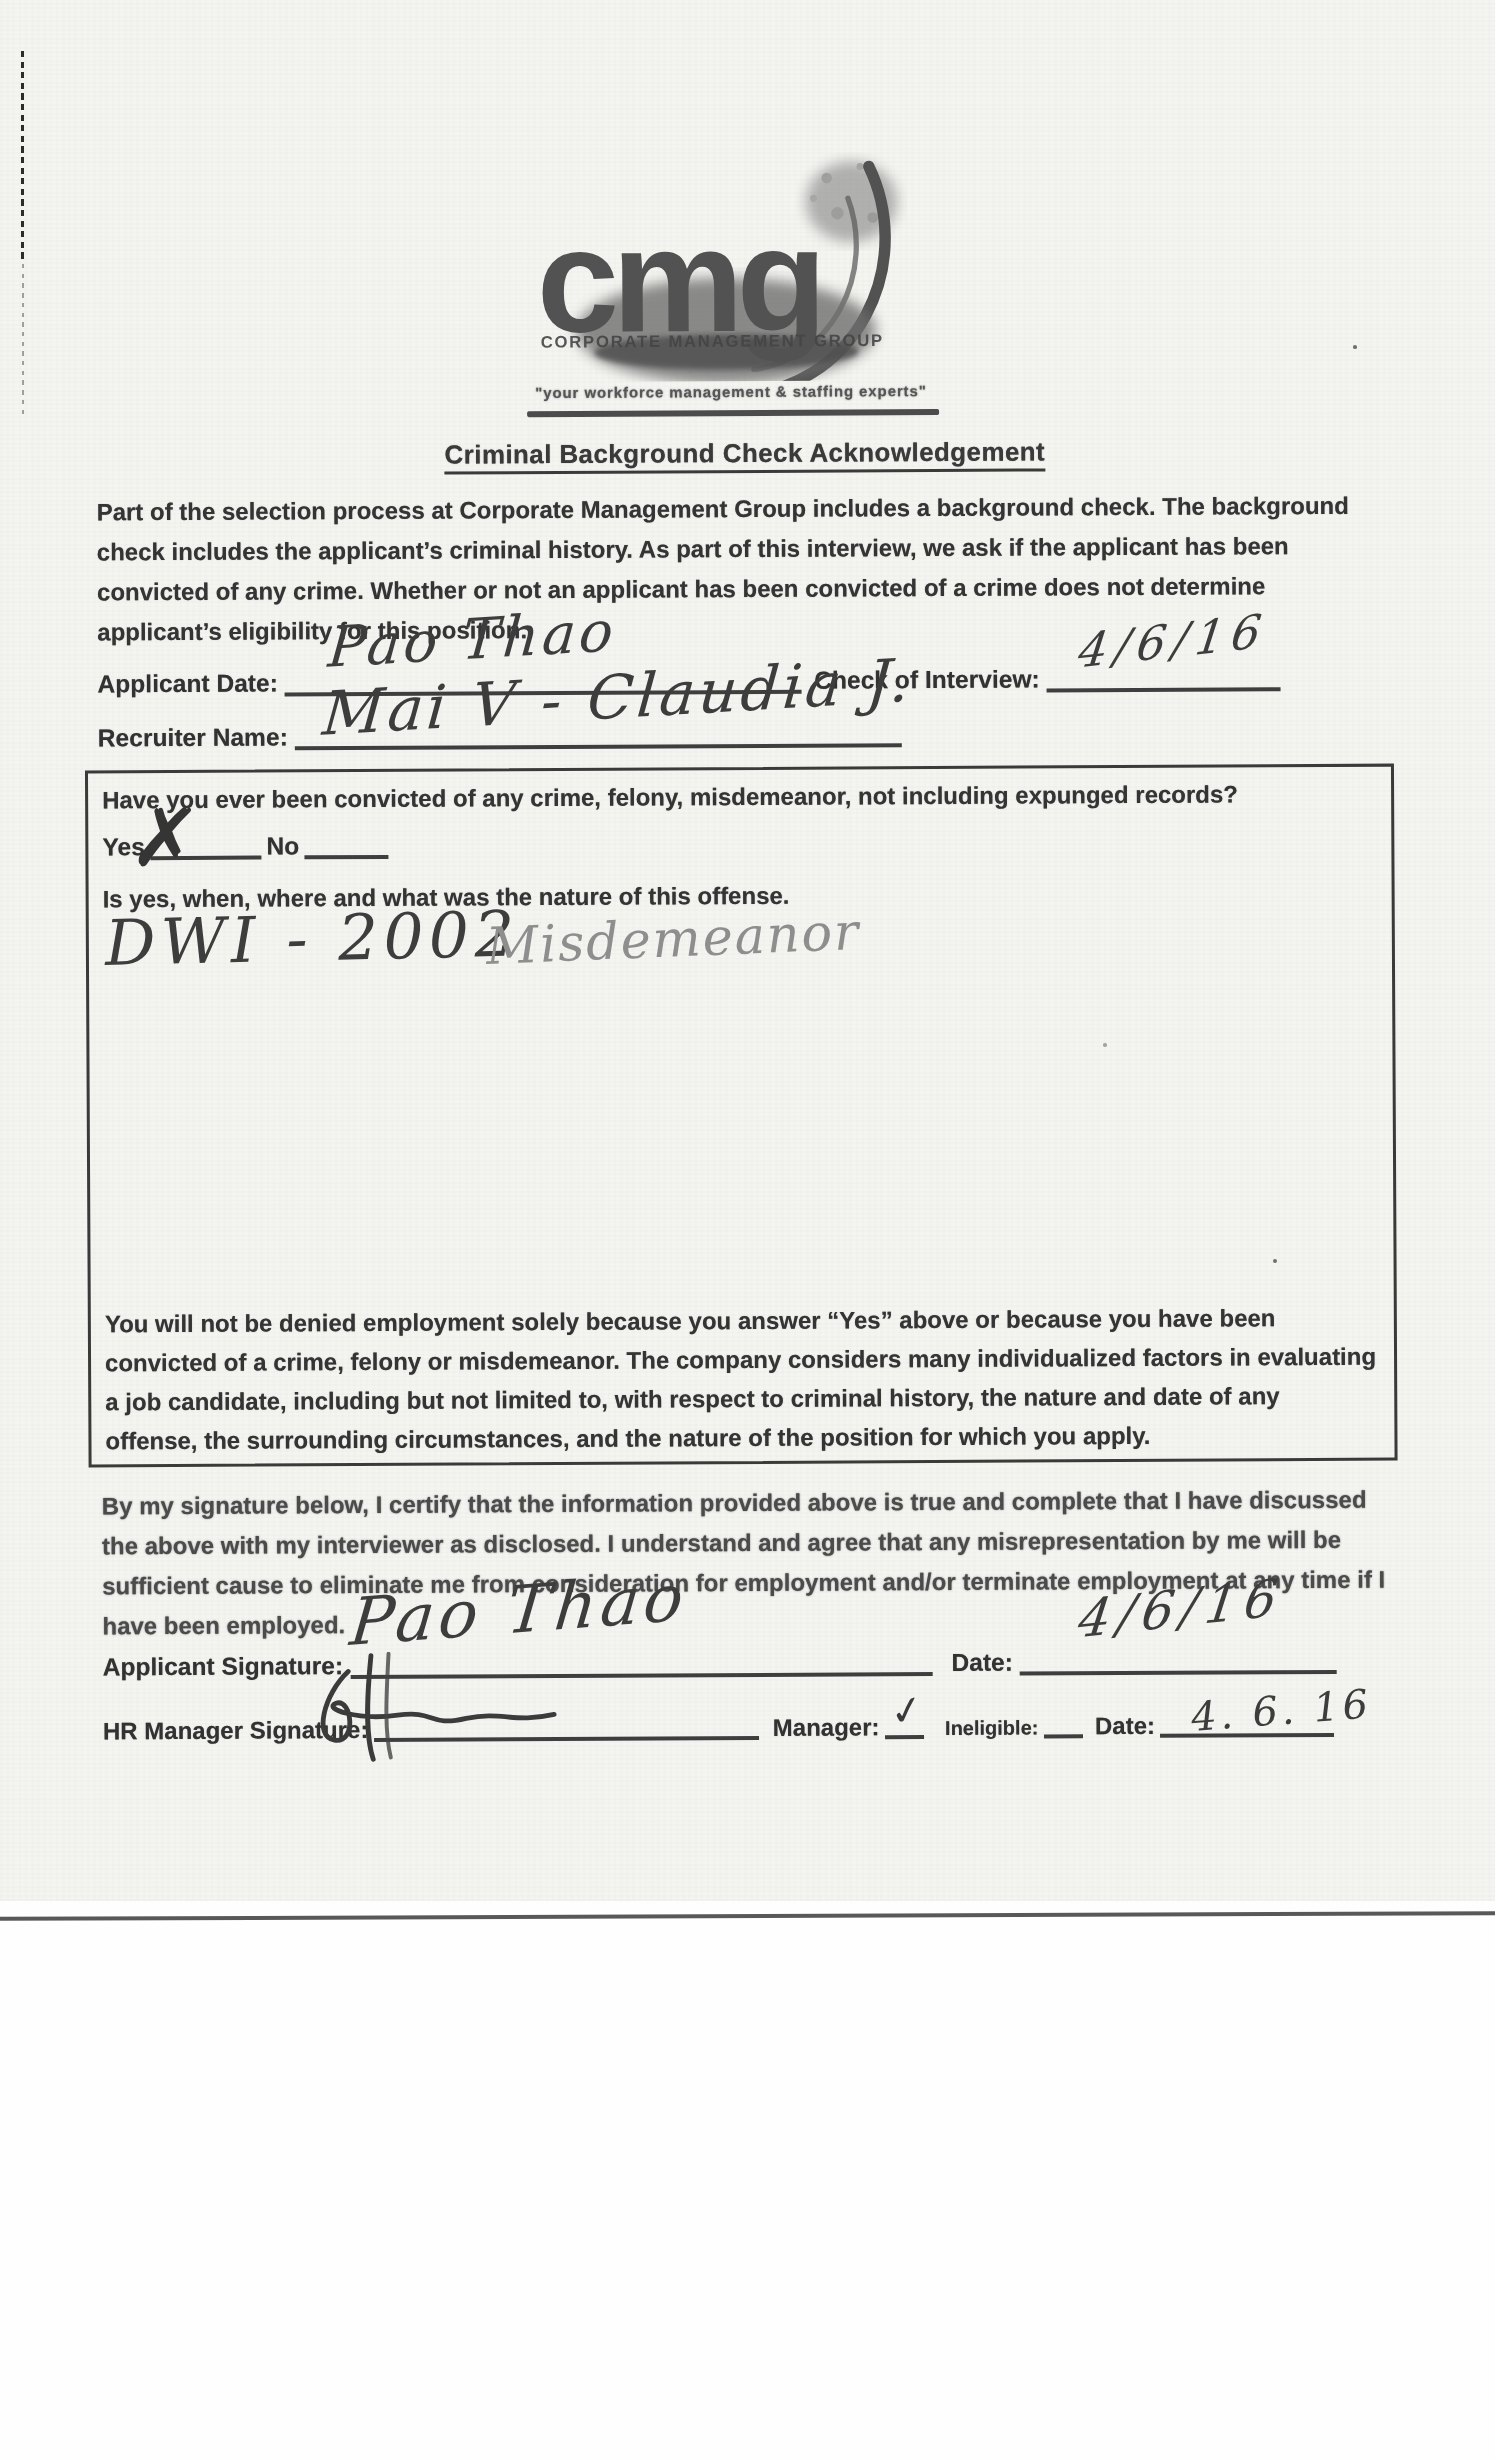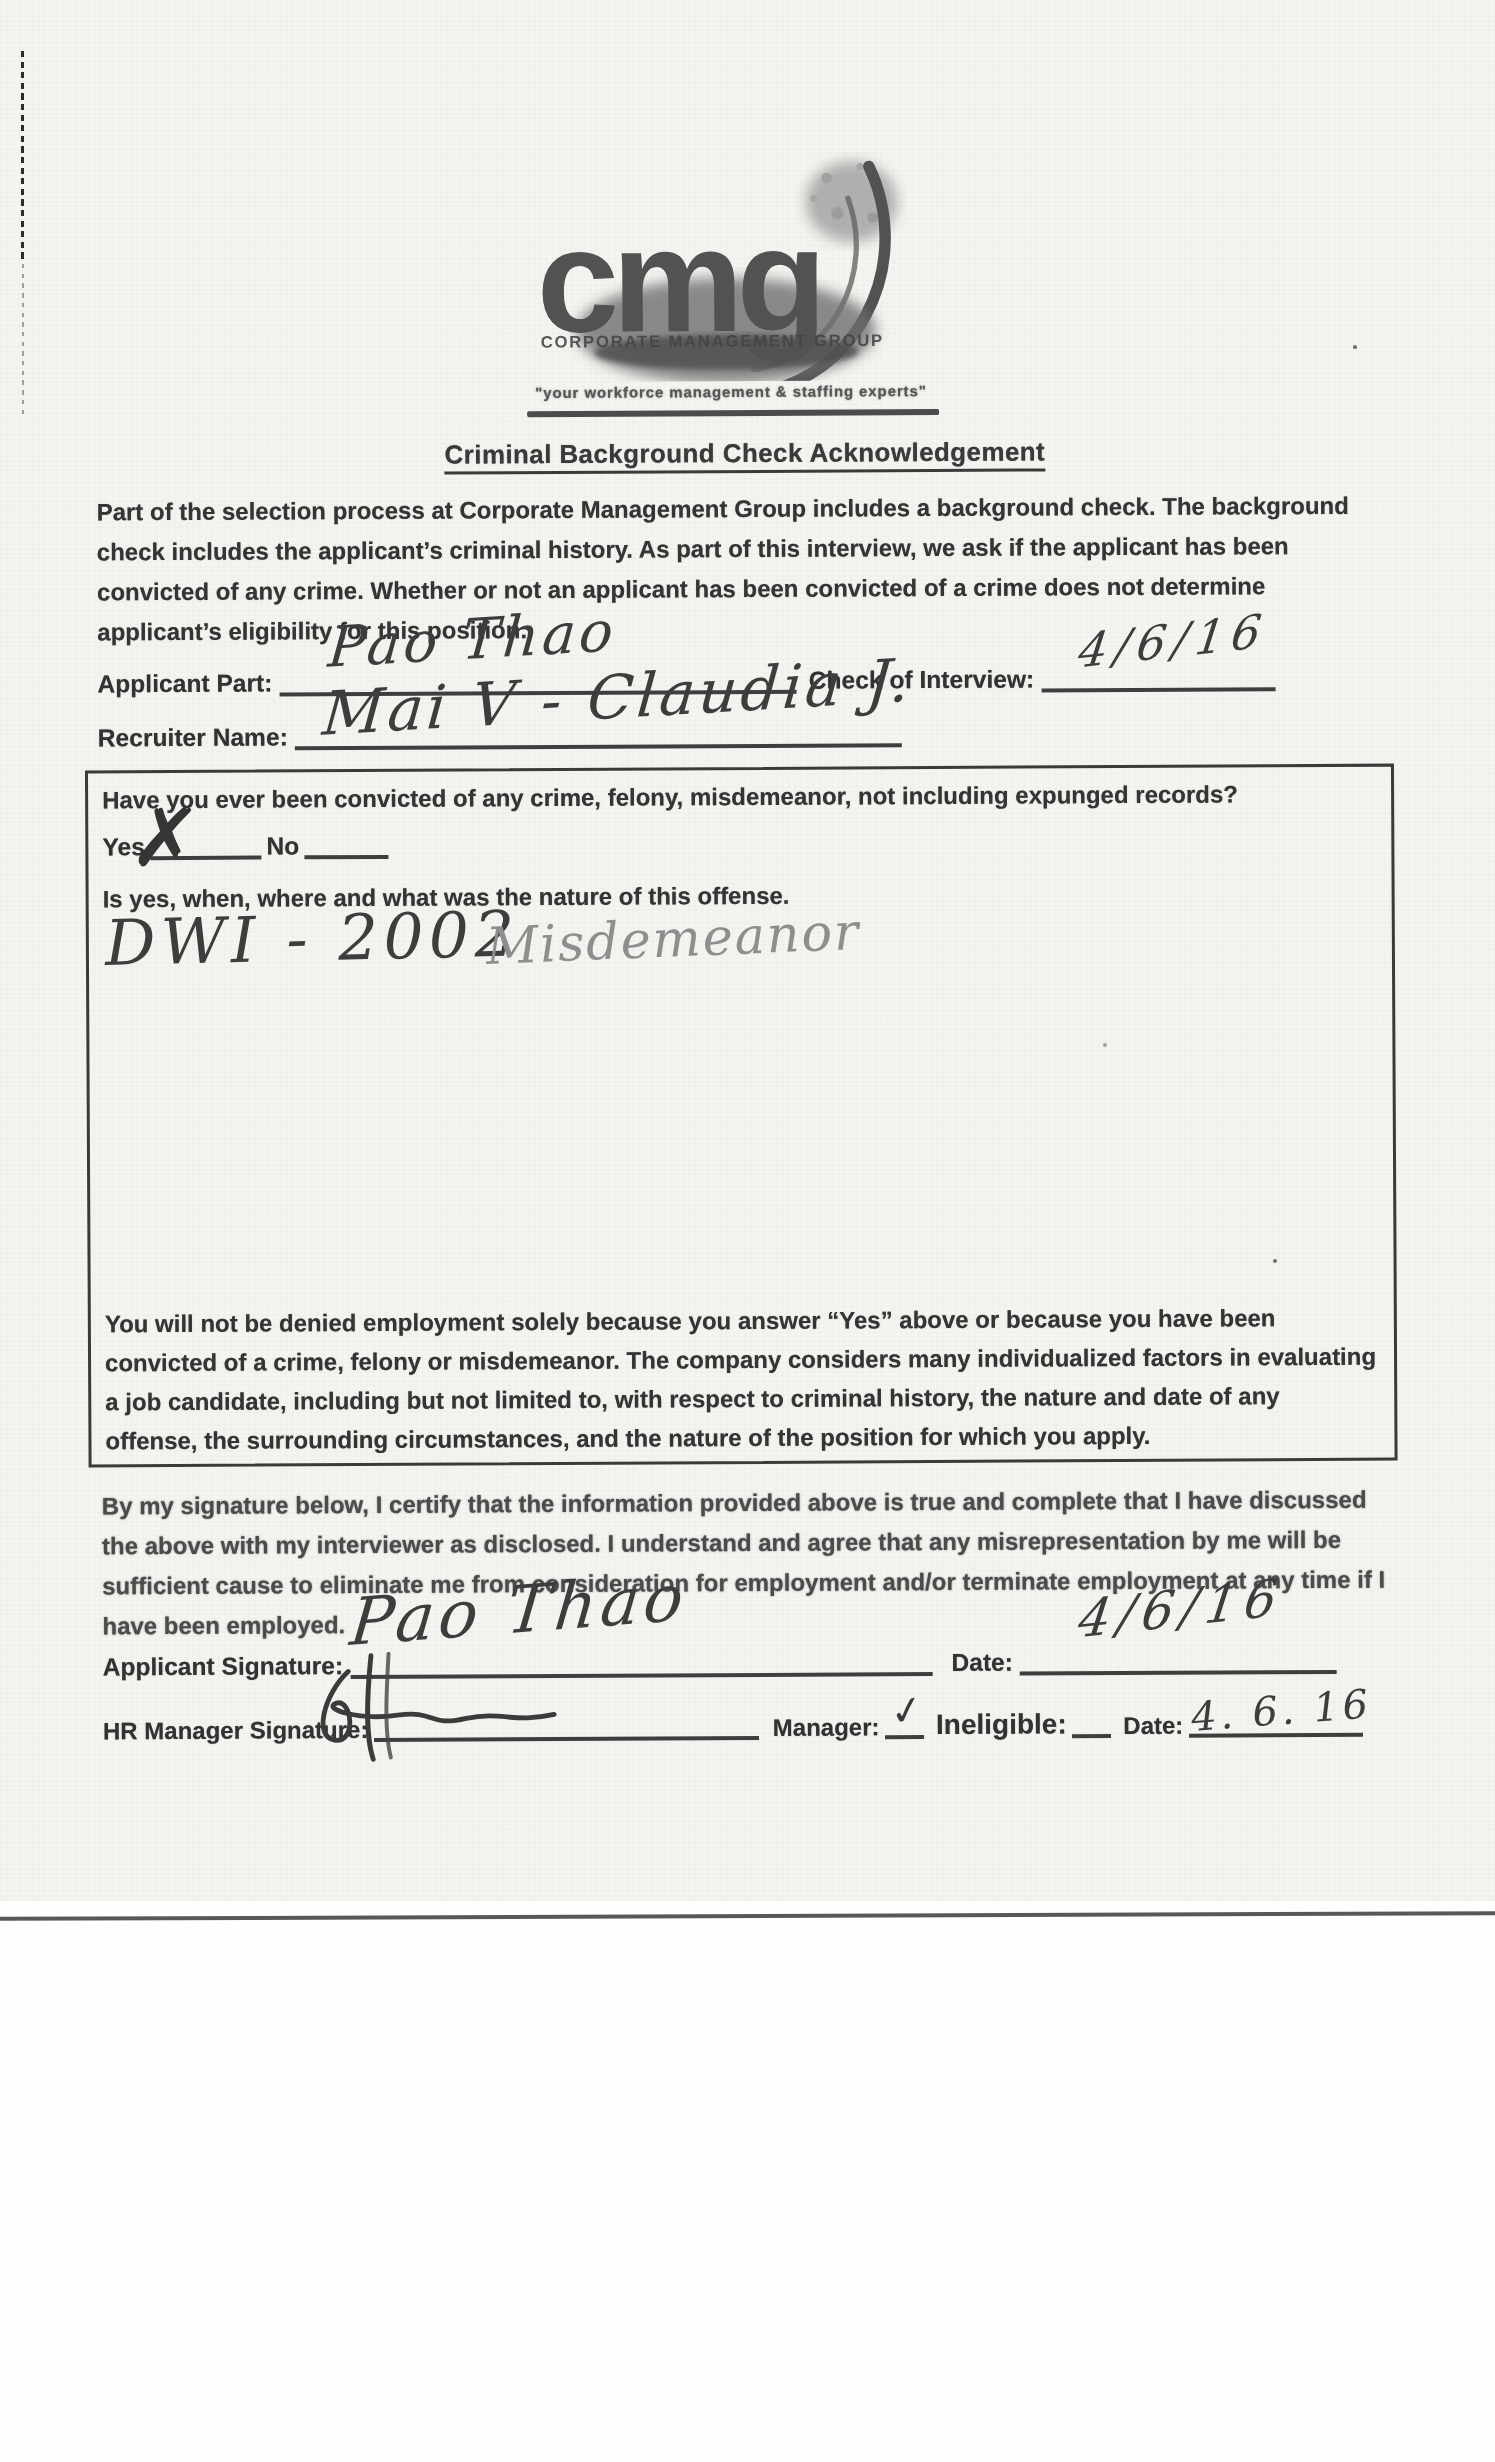--- a/index.html
+++ b/index.html
@@ -99,21 +99,21 @@
     <div class="tagline-bar"></div>
   </div>
 
   <div class="title-wrap">
     <span>Criminal Background Check Acknowledgement</span>
   </div>
 
   <div class="para print" style="left:99px;top:489px;width:1282px;">Part of the selection process at Corporate Management Group includes a background check. The background check includes the applicant’s criminal history. As part of this interview, we ask if the applicant has been convicted of any crime. Whether or not an applicant has been convicted of a crime does not determine applicant’s eligibility for this position.</div>
 
   <div class="row" style="left:99px;top:658px;gap:7px;">
-    <span class="lbl">Applicant Part:</span>
+    <span class="lbl">Applicant Date:</span>
     <span class="line" style="width:517px"></span>
     <span class="lbl" style="margin-left:5.3px">Check of Interview:</span>
     <span class="line" style="width:234px"></span>
   </div>
   <span class="hw hw-name" style="left:330px;top:605px;">Pao Thao</span>
   <span class="hw hw-date" style="left:1080px;top:616px;">4/6/16</span>
 
   <div class="row" style="left:99px;top:712px;gap:7px;">
     <span class="lbl">Recruiter Name:</span>
     <span class="line" style="width:607px"></span>
@@ -148,21 +148,21 @@
     <span class="line" style="width:317px"></span>
   </div>
   <span class="hw hw-sig" style="left:347px;top:1571px;">Pao Thao</span>
   <span class="hw hw-date" style="left:1075px;top:1581px;font-size:51px;">4/6/16</span>
 
   <div class="row" style="left:99px;top:1704px;gap:5.3px;">
     <span class="lbl" style="font-size:24px">HR Manager Signature:</span>
     <span class="line" style="width:385px"></span>
     <span class="lbl" style="font-size:24px;margin-left:8.8px">Manager:</span>
     <span class="line" style="width:39px"></span>
-    <span class="lbl" style="font-size:28px;margin-left:7px">Ineligible:</span>
+    <span class="lbl" style="font-size:20px;margin-left:16px">Ineligible:</span>
     <span class="line" style="width:39px"></span>
     <span class="lbl" style="font-size:24px;margin-left:7px">Date:</span>
     <span class="line" style="width:174px"></span>
   </div>
 
   <svg style="position:absolute;left:290px;top:1650px;z-index:5;" width="378" height="110" viewBox="0 0 430 125" aria-label="(handwritten signature)">
     <path d="M62,22 C34,48 22,96 46,100 C72,104 66,52 48,58 C32,64 72,78 118,72 C162,66 152,86 196,76 C238,68 250,82 296,72" stroke="#3b3b3b" stroke-width="5.5" fill="none" stroke-linecap="round"></path>
     <path d="M88,4 C84,42 80,92 90,122" stroke="#3b3b3b" stroke-width="5.5" fill="none" stroke-linecap="round"></path>
     <path d="M108,2 C106,40 102,88 110,120" stroke="#444" stroke-width="4.5" fill="none" stroke-linecap="round" opacity=".8"></path>
   </svg>

